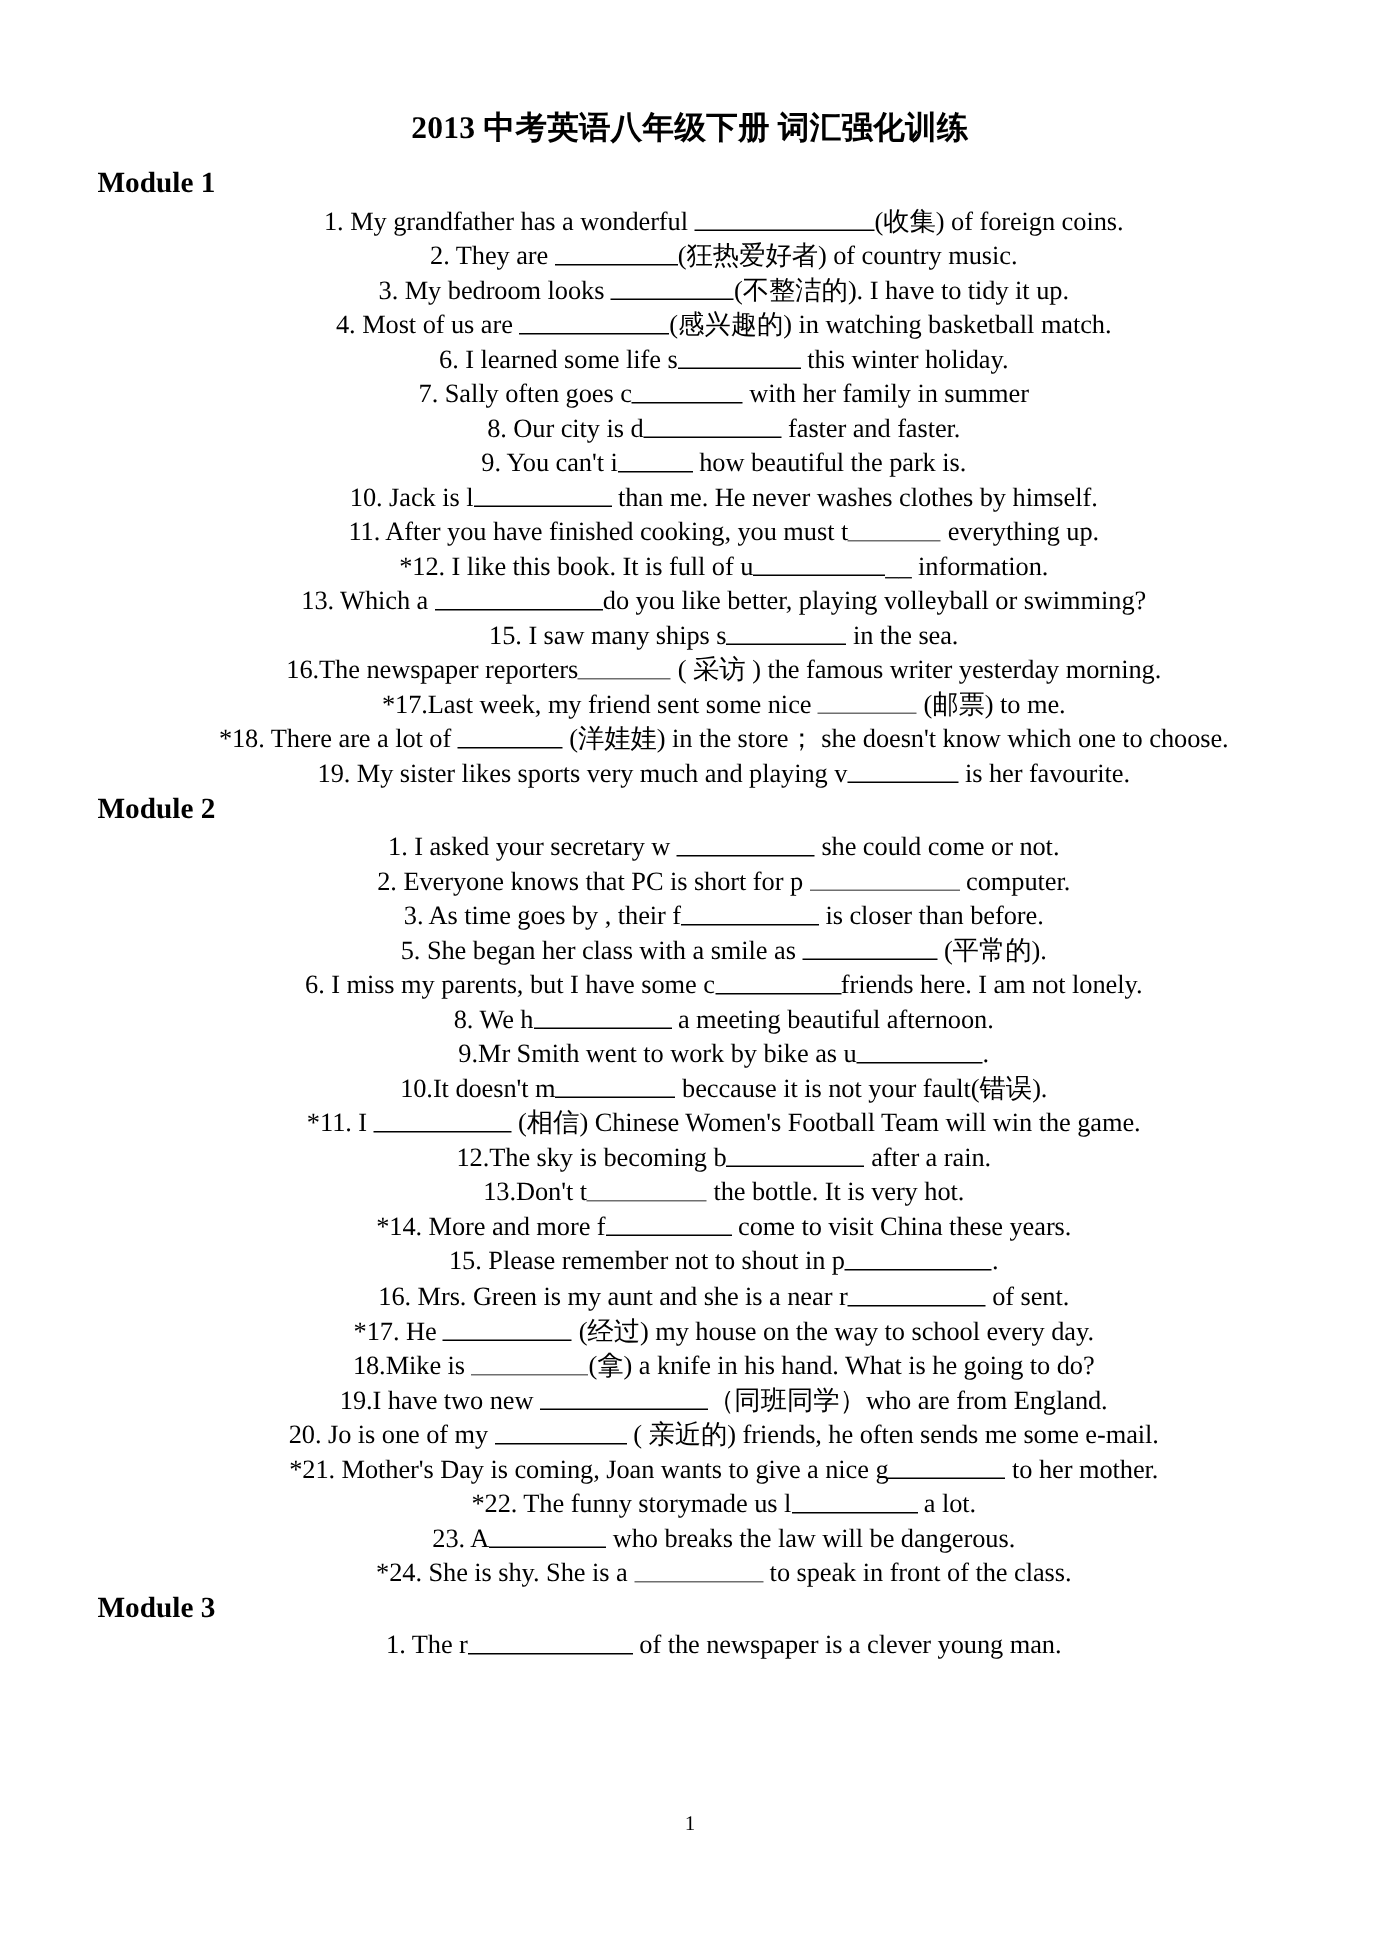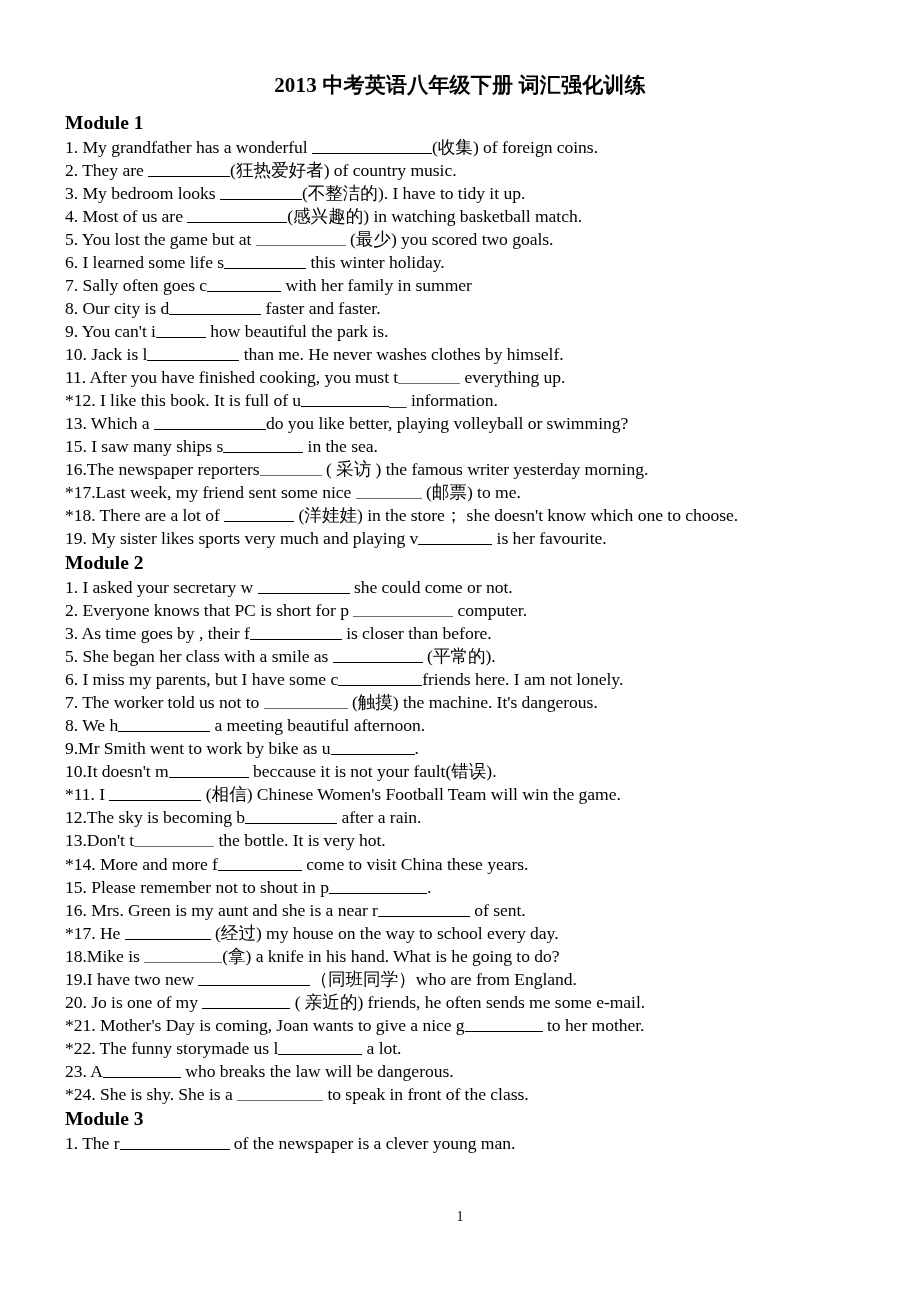--- a/index.html
+++ b/index.html
@@ -47,20 +47,21 @@
     padding-top: 3px;
     padding-bottom: 3px;
     white-space: nowrap;
   }
   .q-line {
     font-size: 17.6px;
     line-height: 23.05px;
     margin: 0;
     white-space: nowrap;
     letter-spacing: -0.05px;
+    text-align: center;
   }
   .blk {
     display: inline-block;
     border-bottom: 1.2px solid #000;
     height: 0.92em;
     vertical-align: baseline;
     margin: 0 0 -1px 0;
   }
   .blk.faint {
     border-bottom: 1.2px solid #6f6f6f;
@@ -81,41 +82,39 @@
 <div class="page">
 
   <h1 class="doc-title">2013  中考英语八年级下册  词汇强化训练</h1>
 
   <div class="body-block" id="body-root">
       <div class="module-head">Module 1</div>
       <div class="q-line"><span>1. My grandfather has a wonderful </span><span class="blk" style="width: 120px;"></span><span>(收集) of foreign coins.</span></div>
       <div class="q-line"><span>2. They are </span><span class="blk" style="width: 82px;"></span><span>(狂热爱好者) of country music.</span></div>
       <div class="q-line"><span>3. My bedroom looks </span><span class="blk" style="width: 82px;"></span><span>(不整洁的). I have to tidy it up.</span></div>
       <div class="q-line"><span>4. Most of us are </span><span class="blk" style="width: 100px;"></span><span>(感兴趣的) in watching basketball match.</span></div>
-      <div class="q-line"><span>5. You lost the game but at </span><span class="blk faint" style="width: 90px;"></span><span> (最少) you scored two goals.</span></div>
       <div class="q-line"><span>6. I learned some life s</span><span class="blk" style="width: 82px;"></span><span> this winter holiday.</span></div>
       <div class="q-line"><span>7. Sally often goes c</span><span class="blk" style="width: 74px;"></span><span> with her family in summer</span></div>
       <div class="q-line"><span>8. Our city is d</span><span class="blk" style="width: 92px;"></span><span> faster and faster.</span></div>
       <div class="q-line"><span>9. You can't i</span><span class="blk" style="width: 50px;"></span><span> how beautiful the park is.</span></div>
       <div class="q-line"><span>10. Jack is l</span><span class="blk" style="width: 92px;"></span><span> than me. He never washes clothes by himself.</span></div>
       <div class="q-line"><span>11. After you have finished cooking, you must t</span><span class="blk faint" style="width: 62px;"></span><span> everything up.</span></div>
       <div class="q-line"><span>*12. I like this book. It is full of u</span><span class="blk" style="width: 88px;"></span><span>__  information.</span></div>
       <div class="q-line"><span>13. Which a </span><span class="blk" style="width: 112px;"></span><span>do you like better, playing volleyball or swimming?</span></div>
       <div class="q-line"><span>15. I saw many ships s</span><span class="blk" style="width: 80px;"></span><span> in the sea.</span></div>
       <div class="q-line"><span>16.The newspaper reporters</span><span class="blk faint" style="width: 62px;"></span><span> (  采访  ) the famous writer yesterday morning.</span></div>
       <div class="q-line"><span>*17.Last week, my friend sent some nice </span><span class="blk faint" style="width: 66px;"></span><span> (邮票) to me.</span></div>
       <div class="q-line"><span>*18. There are a lot of </span><span class="blk" style="width: 70px;"></span><span> (洋娃娃) in the store；  she doesn't know which one to choose.</span></div>
       <div class="q-line"><span>19. My sister likes sports very much and playing v</span><span class="blk" style="width: 74px;"></span><span> is her favourite.</span></div>
       <div class="module-head">Module 2</div>
       <div class="q-line"><span>1. I asked your secretary w </span><span class="blk" style="width: 92px;"></span><span> she could come or not.</span></div>
       <div class="q-line"><span>2. Everyone knows that PC is short for p </span><span class="blk faint" style="width: 100px;"></span><span> computer.</span></div>
       <div class="q-line"><span>3. As time goes by , their f</span><span class="blk" style="width: 92px;"></span><span> is closer than before.</span></div>
       <div class="q-line"><span>5. She began her class with a smile as </span><span class="blk" style="width: 90px;"></span><span> (平常的).</span></div>
       <div class="q-line"><span>6. I miss my parents, but I have some c</span><span class="blk" style="width: 84px;"></span><span>friends here. I am not lonely.</span></div>
-      <div class="q-line"><span>7. The worker told us not to </span><span class="blk faint" style="width: 84px;"></span><span> (触摸) the machine. It's dangerous.</span></div>
       <div class="q-line"><span>8. We h</span><span class="blk" style="width: 92px;"></span><span> a meeting beautiful afternoon.</span></div>
       <div class="q-line"><span>9.Mr Smith went to work by bike as u</span><span class="blk" style="width: 84px;"></span><span>.</span></div>
       <div class="q-line"><span>10.It doesn't m</span><span class="blk" style="width: 80px;"></span><span> beccause it is not your fault(错误).</span></div>
       <div class="q-line"><span>*11. I </span><span class="blk" style="width: 92px;"></span><span> (相信) Chinese Women's Football Team will win the game.</span></div>
       <div class="q-line"><span>12.The sky is becoming b</span><span class="blk" style="width: 92px;"></span><span> after a rain.</span></div>
       <div class="q-line"><span>13.Don't t</span><span class="blk faint" style="width: 80px;"></span><span> the bottle. It is very hot.</span></div>
       <div class="q-line"><span>*14. More and more f</span><span class="blk" style="width: 84px;"></span><span> come to visit China these years.</span></div>
       <div class="q-line"><span>15. Please remember not to shout in p</span><span class="blk" style="width: 98px;"></span><span>.</span></div>
       <div class="q-line"><span>16. Mrs. Green is my aunt and she is a near r</span><span class="blk" style="width: 92px;"></span><span> of sent.</span></div>
       <div class="q-line"><span>*17. He </span><span class="blk" style="width: 86px;"></span><span> (经过) my house on the way to school every day.</span></div>

